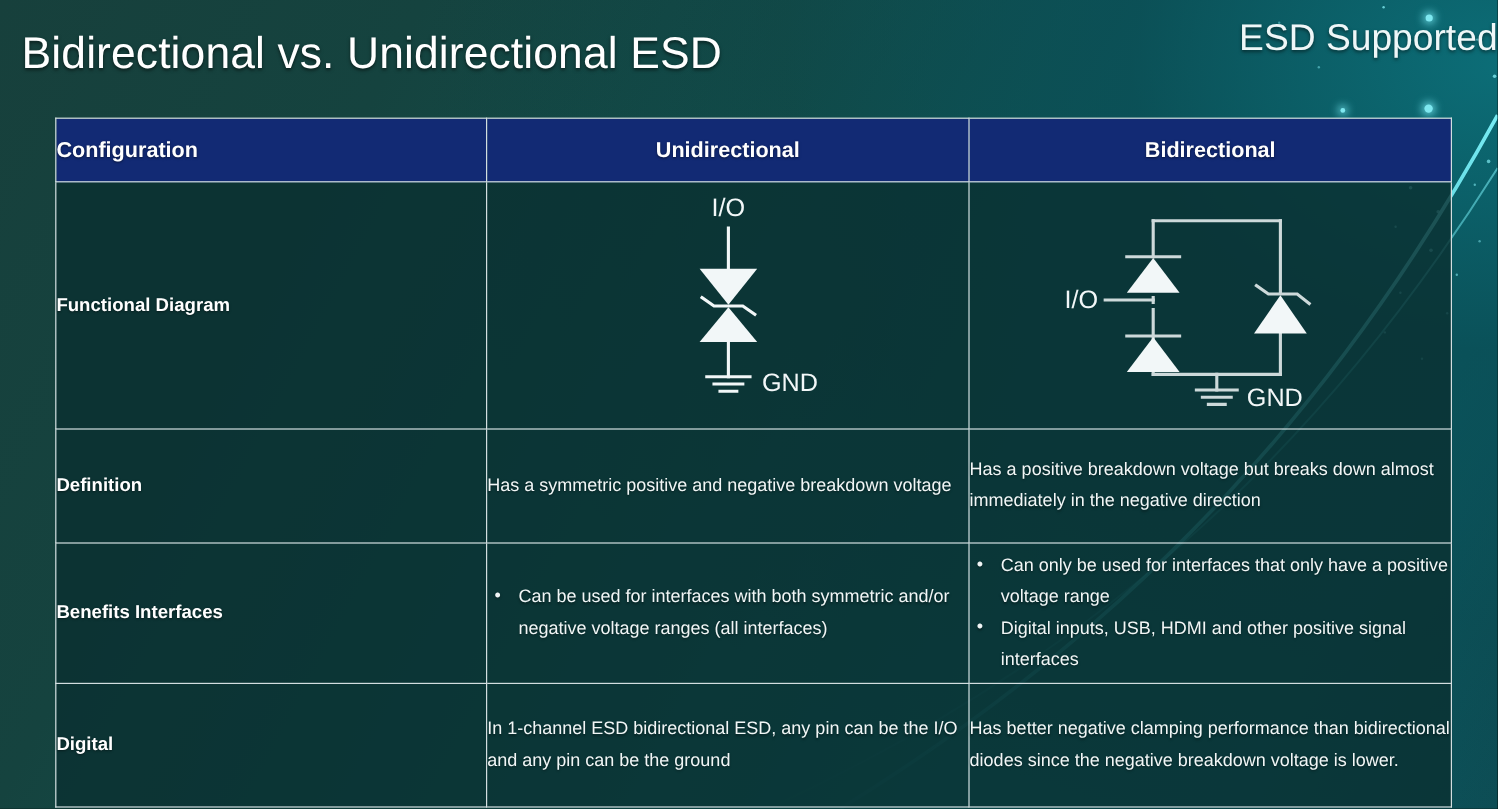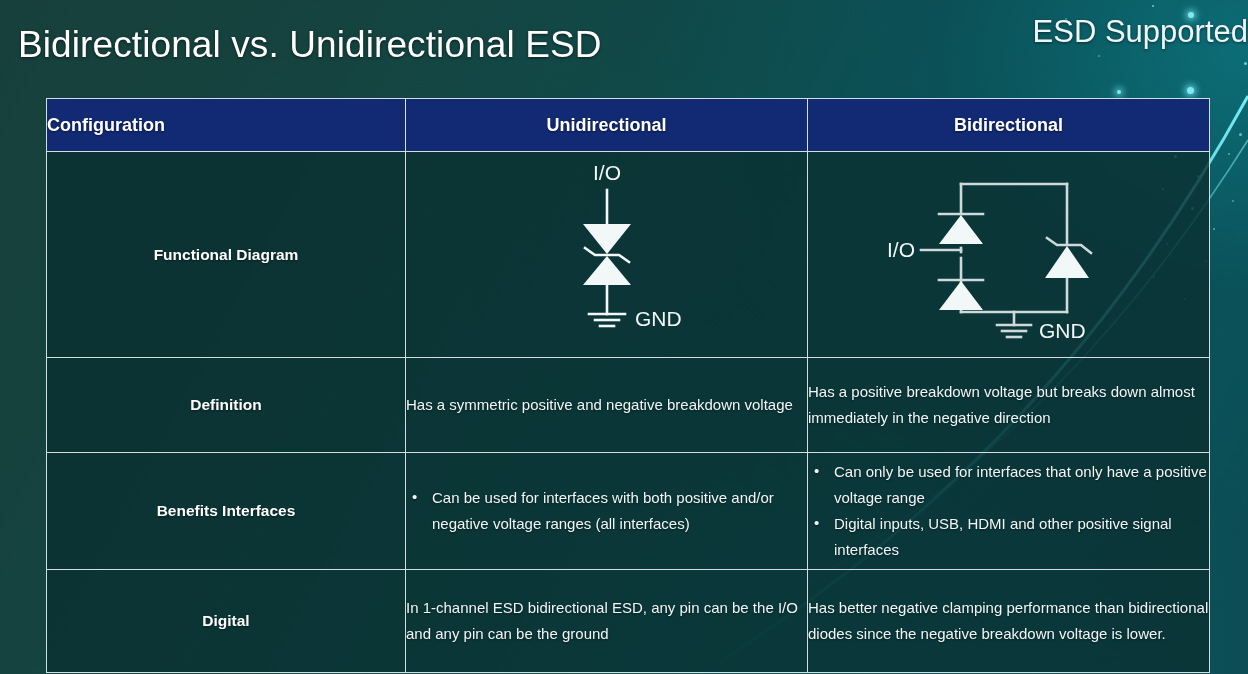--- a/index.html
+++ b/index.html
@@ -89,21 +89,20 @@
   td {
     background: rgba(10,48,49,0.80);
     color: #f1f6f6;
   }
   td.rowlabel {
     font-size: 15.5px;
     font-weight: bold;
     padding-left: 14px;
     color: #ffffff;
     text-shadow: 0 1px 2px rgba(0,0,0,0.45);
-    text-align: center;
   }
   td.cell {
     font-size: 15px;
     line-height: 1.72;
     padding: 9px 12px 9px 14px;
     vertical-align: top;
     text-shadow: 0 1px 2px rgba(0,0,0,0.4);
   }
   td.diagram-cell {
     height: 205px;
@@ -253,21 +252,21 @@
         <tr>
           <td class="rowlabel" style="height:94px">Definition</td>
           <td class="cell">Has a symmetric positive and negative breakdown voltage</td>
           <td class="cell">Has a positive breakdown voltage but breaks down almost immediately in the negative direction</td>
         </tr>
 
         <tr>
           <td class="rowlabel" style="height:116px">Benefits Interfaces</td>
           <td class="cell">
             <ul class="bul">
-              <li>Can be used for interfaces with both positive and/or negative voltage ranges (all interfaces)</li>
+              <li>Can be used for interfaces with both symmetric and/or negative voltage ranges (all interfaces)</li>
             </ul>
           </td>
           <td class="cell">
             <ul class="bul">
               <li>Can only be used for interfaces that only have a positive voltage range</li>
               <li>Digital inputs, USB, HDMI and other positive signal interfaces</li>
             </ul>
           </td>
         </tr>
 

